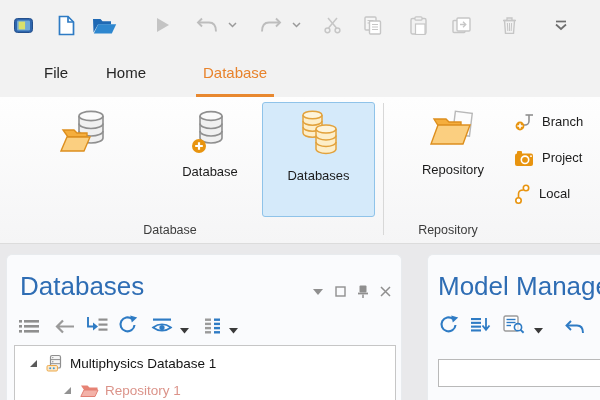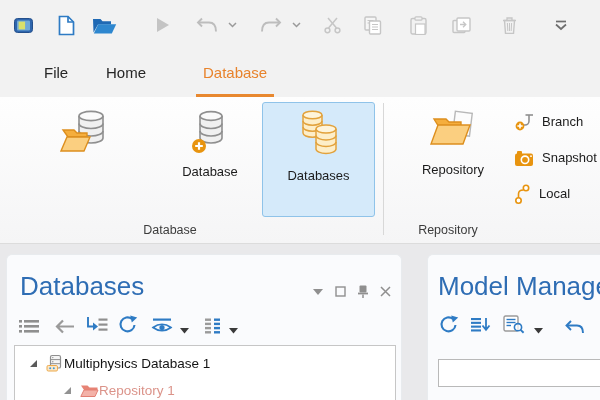--- a/index.html
+++ b/index.html
@@ -28,21 +28,21 @@
   .panel{position:absolute;background:#fafbfd;border:1px solid #e8ebee;border-bottom:none;
          border-radius:6px 6px 0 0;box-sizing:border-box;}
   .panel-title{position:absolute;left:13px;top:16px;font-size:26px;color:#2e6db4;white-space:nowrap;}
   .panel-controls{position:absolute;right:10px;top:30px;display:flex;gap:12px;align-items:center;}
   .pc{display:flex;align-items:center;}
   .panel-toolbar{position:absolute;left:12px;top:60px;display:flex;align-items:flex-end;}
   .tb{display:flex;align-items:center;}
   .treebox{position:absolute;left:7px;top:90px;width:382px;height:80px;background:#fff;
            border:1px solid #c6c6c6;box-sizing:border-box;}
   .trow{position:absolute;display:flex;align-items:center;height:22px;font-size:13.5px;color:#141414;white-space:nowrap;}
-  .trow .tlabel{}
+  .trow .tlabel{margin-left:6px;}
   .trow.faded .tlabel{color:#cf6f62;opacity:.75;}
   .searchbox{position:absolute;left:10px;top:104px;width:200px;height:28px;background:#fff;
              border:1px solid #b9b9b9;box-sizing:border-box;font-size:13px;padding:0 6px;outline:none;
              font-family:"Liberation Sans",sans-serif;}
 </style>
 </head>
 <body>
 
 <div id="app">
 
@@ -221,21 +221,21 @@
       </svg>
       <span class="rb-label">Branch</span>
     </div>
     <div class="rb-small" style="left:514px;top:48px">
       <svg width="20" height="17" viewBox="0 0 20 17">
         <rect x="3" y="1" width="5" height="4" rx="1" fill="#e8940f"></rect>
         <rect x="1" y="3.5" width="18" height="12.5" rx="2" fill="#e8940f"></rect>
         <circle cx="11" cy="9.8" r="3.7" fill="none" stroke="#fff" stroke-width="1.6"></circle>
         <circle cx="17" cy="6.2" r="0.9" fill="#fff"></circle>
       </svg>
-      <span class="rb-label">Snapshot</span>
+      <span class="rb-label">Project</span>
     </div>
     <div class="rb-small" style="left:514px;top:84px">
       <svg width="17" height="20" viewBox="0 0 17 20">
         <circle cx="4.5" cy="16.5" r="2.7" fill="#fff" stroke="#e8940f" stroke-width="1.6"></circle>
         <circle cx="12" cy="4" r="2.7" fill="#fff" stroke="#e8940f" stroke-width="1.6"></circle>
         <path d="M4.5 13.5 V10 C4.5 7 7 6 9.3 6" stroke="#e8940f" fill="none" stroke-width="1.6"></path>
       </svg>
       <span class="rb-label">Local</span>
     </div>
 

